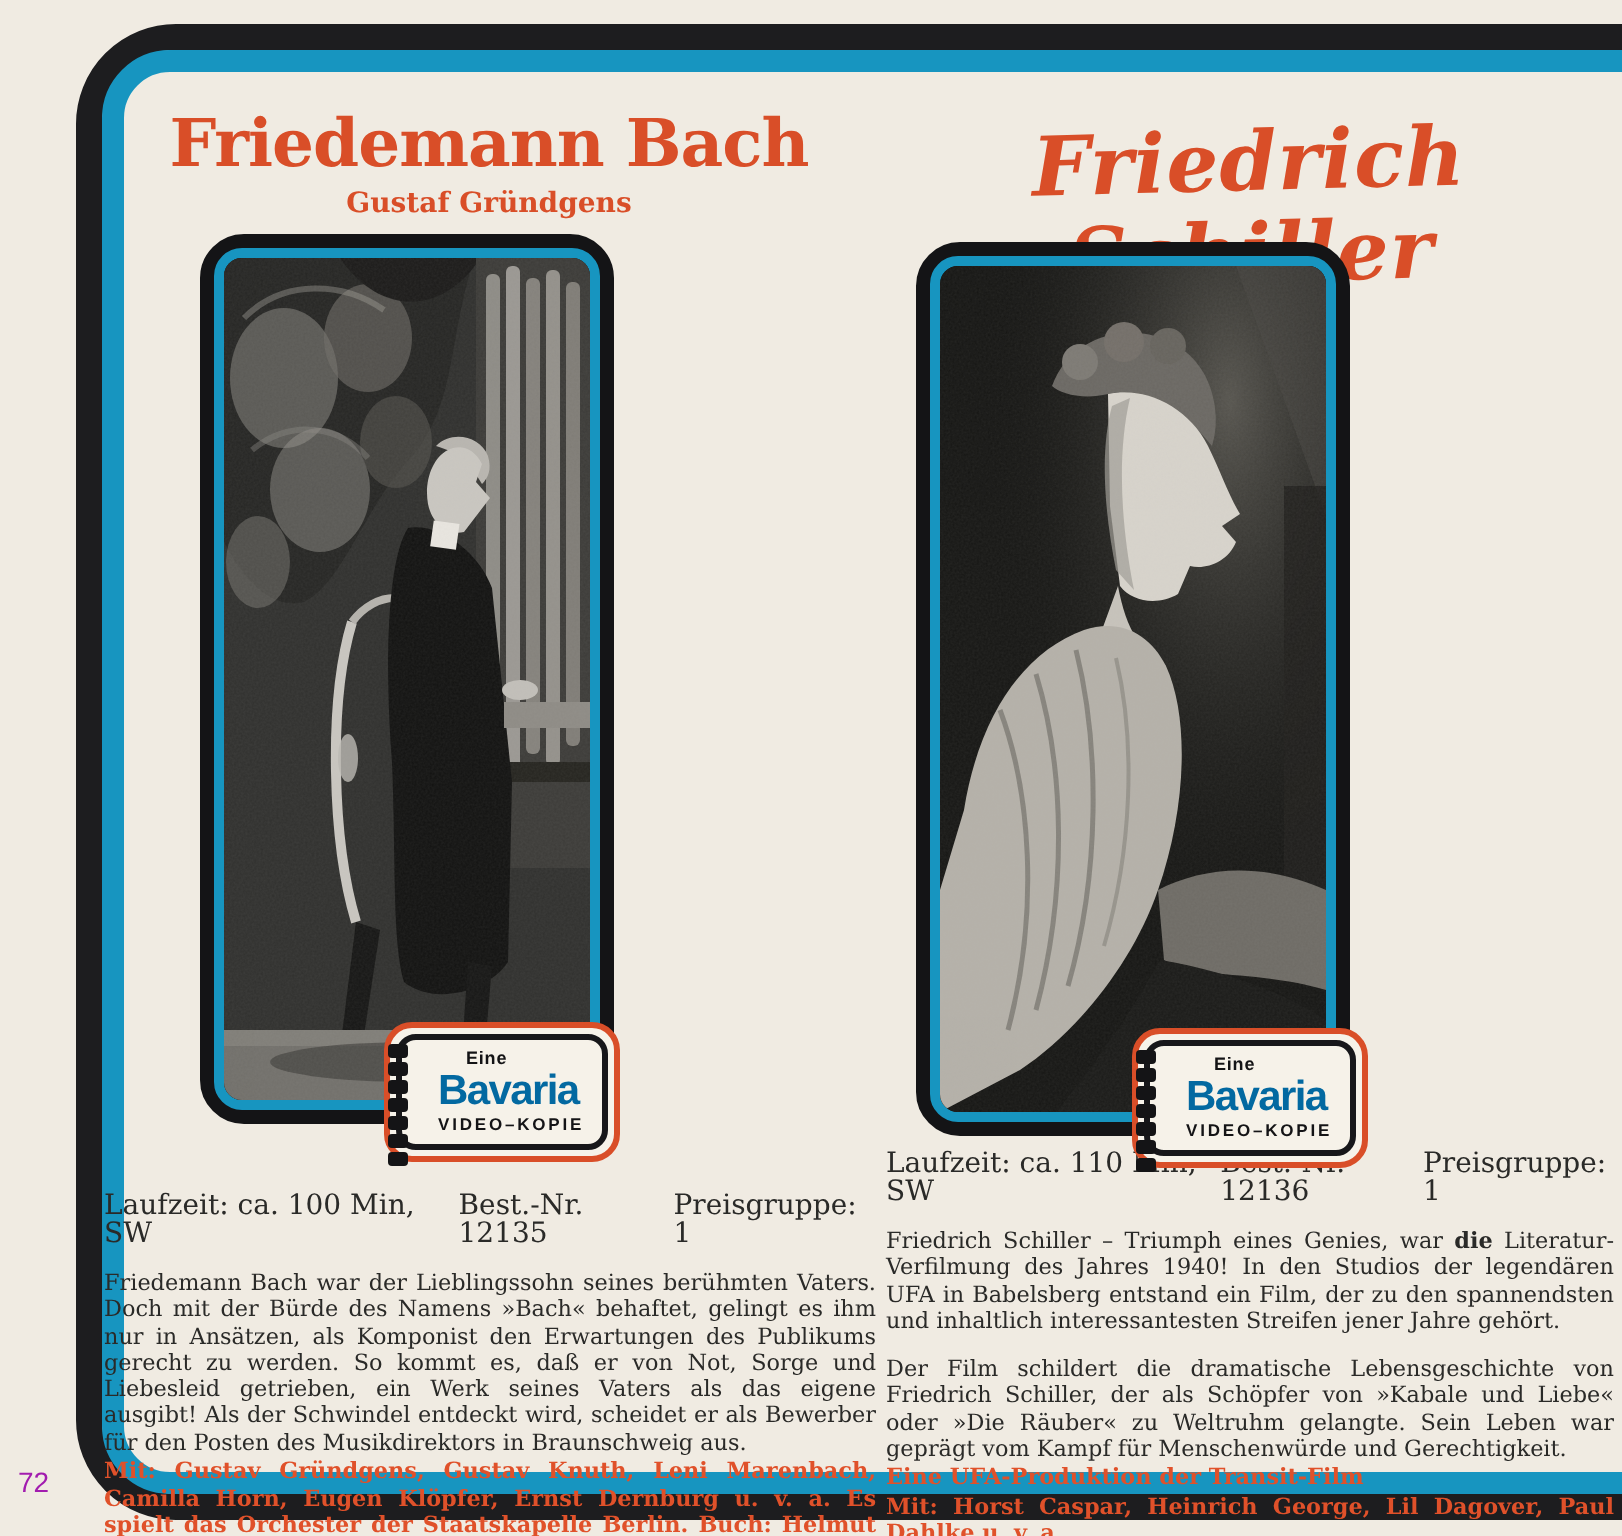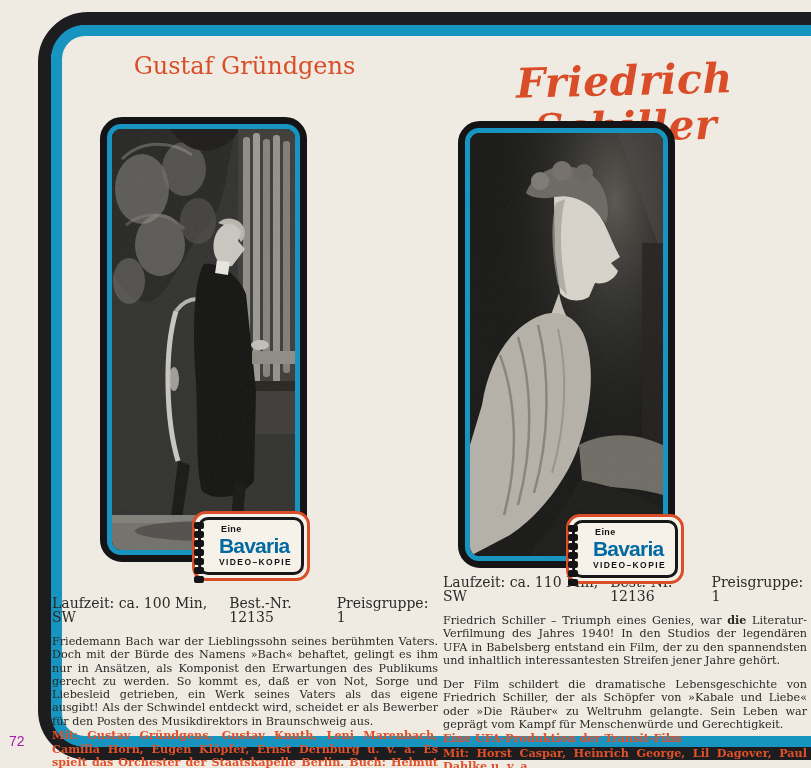--- a/index.html
+++ b/index.html
@@ -17,21 +17,21 @@
     position:absolute;inset:0;box-sizing:border-box;
     border:11px solid #1795c0;border-radius:34px;
   }
   .page-num{
     position:absolute;left:9px;top:733px;
     font:14px "Liberation Sans", sans-serif;color:#a21caf;
   }
   
   .title-left{position:absolute;left:62px;top:54px;width:365px;text-align:center;color:#d94e28;}
   .title-left .t1{font-size:33px;font-weight:700;letter-spacing:-.5px;line-height:36px;}
-  .title-left .t2{font-size:24px;font-weight:400;line-height:22px;margin-top:1px;}
+  .title-left .t2{font-size:14px;font-weight:700;line-height:22px;margin-top:1px;}
   .title-right{
     position:absolute;left:450px;top:58px;width:350px;text-align:center;
     color:#d94e28;font-style:italic;font-weight:700;font-size:41px;line-height:46px;
     transform:rotate(-1.5deg);letter-spacing:.5px;
   }
   
   .photo-frame{
     position:absolute;box-sizing:border-box;background:#141416;
     border:7px solid #141416;border-radius:22px;
   }
@@ -46,21 +46,21 @@
   .logo{position:absolute;z-index:6;}
   .logo-panel{
     background:#f6f2e9;border:3px solid #d94e28;border-radius:14px;padding:3px;
   }
   .logo-tv{
     position:relative;border:3px solid #17171a;border-radius:10px;background:#f6f2e9;
     padding:3px 8px 5px 18px;min-width:74px;
   }
   .holes{position:absolute;left:-7px;top:2px;display:flex;flex-direction:column;gap:2.5px;}
   .hole{width:10px;height:6.5px;background:#141416;border-radius:2px;}
-  .logo-eine{font:700 9px "Liberation Sans", sans-serif;letter-spacing:.4px;color:#141416;margin:1px 0 1px 2px;}
+  .logo-eine{font:700 9px "Liberation Sans", sans-serif;letter-spacing:.4px;color:#141416;margin:1px 0 1px 14px;}
   .logo-brand{font:700 21px "Liberation Sans", sans-serif;letter-spacing:-.8px;line-height:1.0;color:#0369a1;}
   .logo-type{font:700 8.5px "Liberation Sans", sans-serif;letter-spacing:1.4px;color:#141416;margin-top:1px;}
   .logo-a{left:192px;top:511px;}
   .logo-b{left:566px;top:514px;}
   
   .textcol{position:absolute;color:#2a2a28;}
   .tc-left{left:52px;top:596px;width:386px;}
   .tc-right{left:443px;top:575px;width:364px;}
   .meta{display:flex;justify-content:space-between;font-size:14px;line-height:14px;}
   .desc{font-size:11.2px;line-height:13.3px;text-align:justify;margin-top:11px;}
@@ -73,20 +73,21 @@
 </head>
 <body>
 
 <div class="outer-frame">
   <div class="inner-frame"></div>
 </div>
 
 <div class="page-num">72</div>
 
 <div class="title-left">
+  <div class="t1">Friedemann Bach</div>
   <div class="t2">Gustaf Gründgens</div>
 </div>
 
 <div class="title-right">Friedrich Schiller</div>
 
 <div class="photo-frame pf-left">
   <div class="cyan">
     <svg viewBox="0 0 183 421" preserveAspectRatio="none">
       <defs>
         <filter id="gA-grain">

